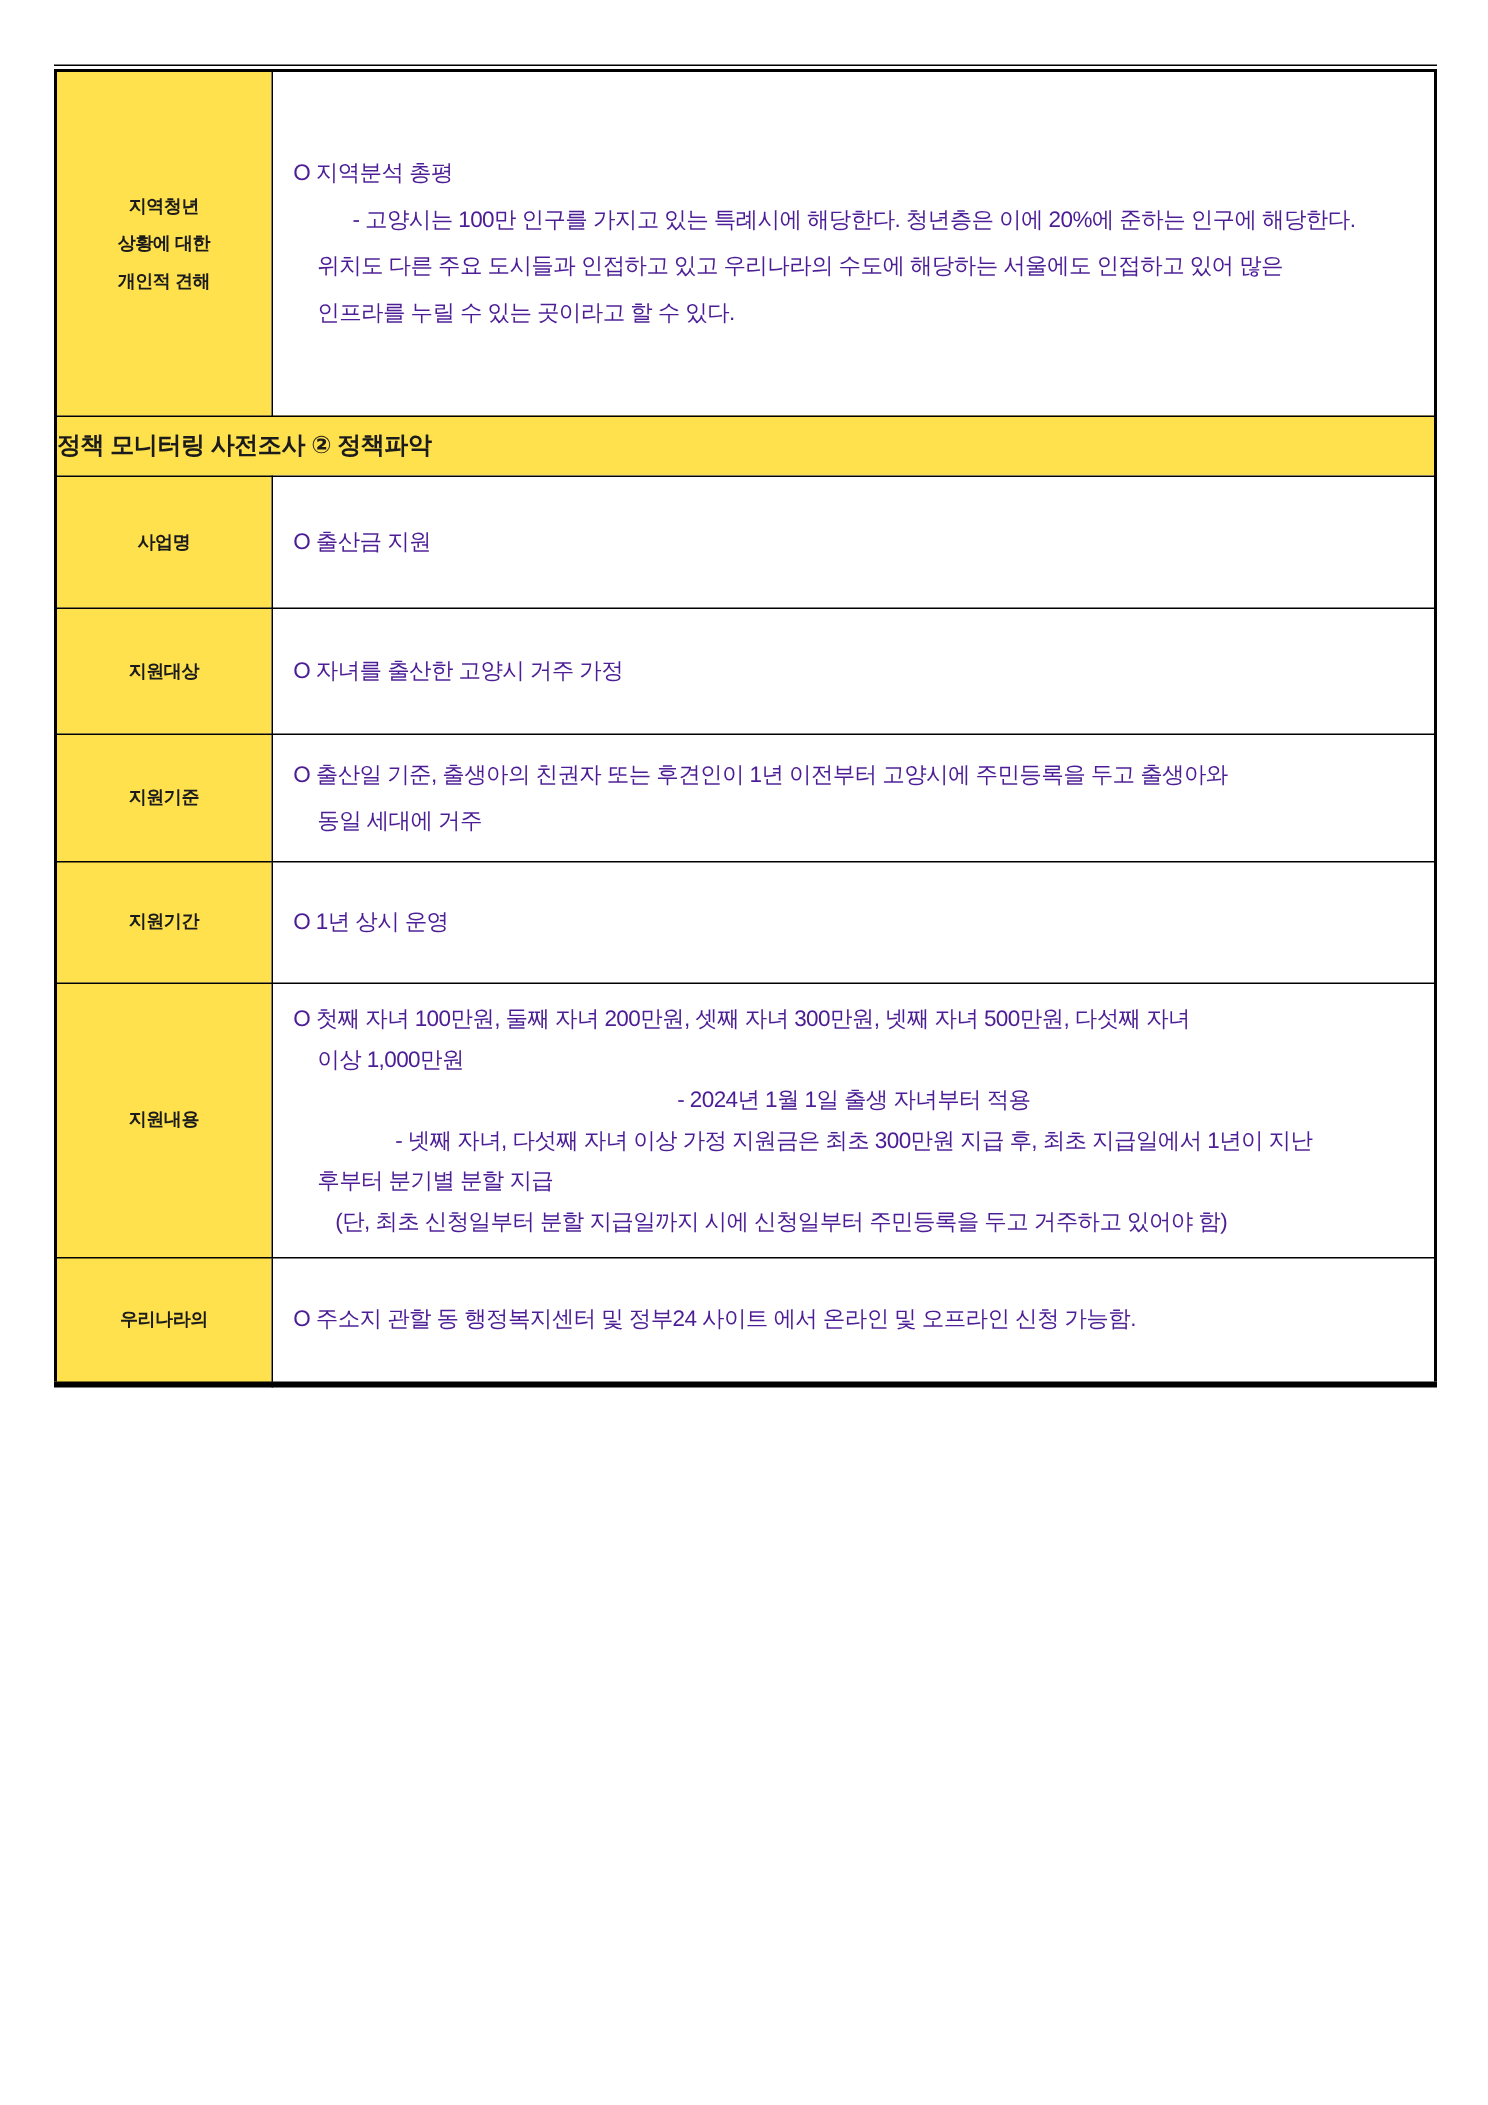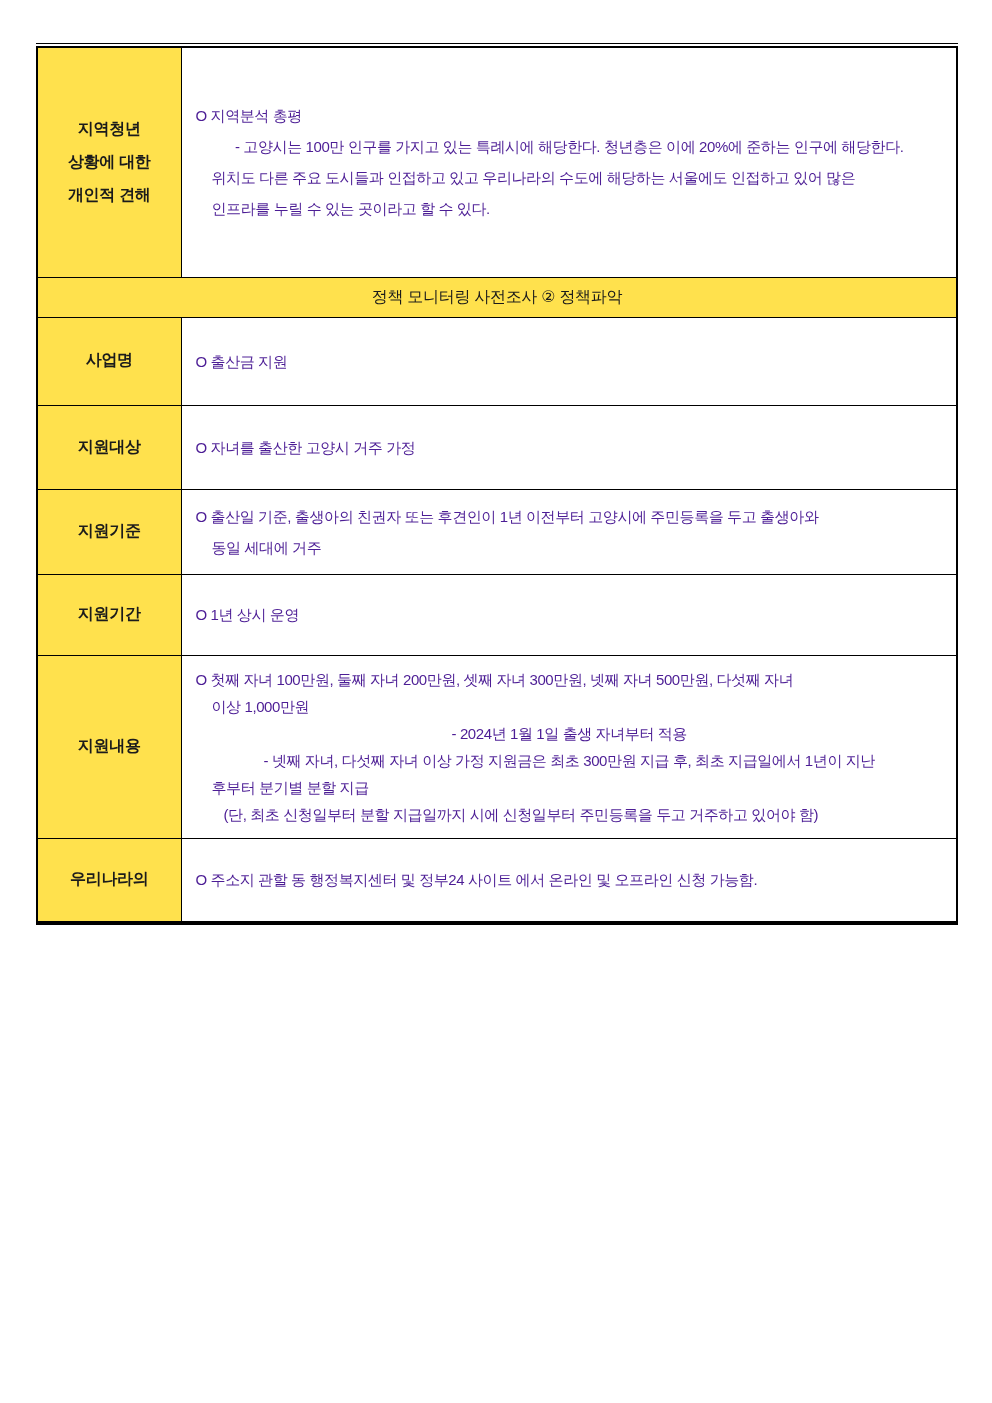--- a/index.html
+++ b/index.html
@@ -31,21 +31,21 @@
   }
   table.doc-table td {
     border: 1px solid #000000;
   }
   col.c-label { width: 144px; }
   .label-cell {
     background: #FFE14D;
     text-align: center;
     vertical-align: middle;
     font-weight: bold;
-    font-size: 16px;
+    font-size: 12px;
     color: #1b1b1b;
     line-height: 2.05;
     white-space: pre-line;
     letter-spacing: -0.3px;
   }
   .content-cell {
     background: #ffffff;
     vertical-align: middle;
     padding: 10px 16px 10px 14px;
     font-size: 15px;
@@ -54,29 +54,29 @@
   }
   .line { line-height: 31px; white-space: nowrap; }
   .tight .line { line-height: 27px; }
   .i0 { margin-left: 0; }
   .i1 { margin-left: 3px; text-align: center; }
   .i2 { margin-left: 16px; }
   .i3 { margin-left: 28px; }
   .banner-cell {
     background: #FFE14D;
     height: 40px;
-    text-align: center;
+    text-align: left;
     vertical-align: middle;
-    font-weight: normal;
+    font-weight: bold;
     font-size: 16px;
     color: #1b1b1b;
     letter-spacing: -0.3px;
   }
   .h232 { height: 230px; }
-  .h90  { height: 88px; font-family: Liberation Mono, monospace; }
+  .h90  { height: 88px; }
   .h86  { height: 84px; }
   .h87  { height: 85px; margin-left: 28px; }
   .h83  { height: 81px; }
   .h177 { height: 175px; }
   .h80  { height: 78px; }
 </style>
 </head>
 <body>
 
 <div class="page">

